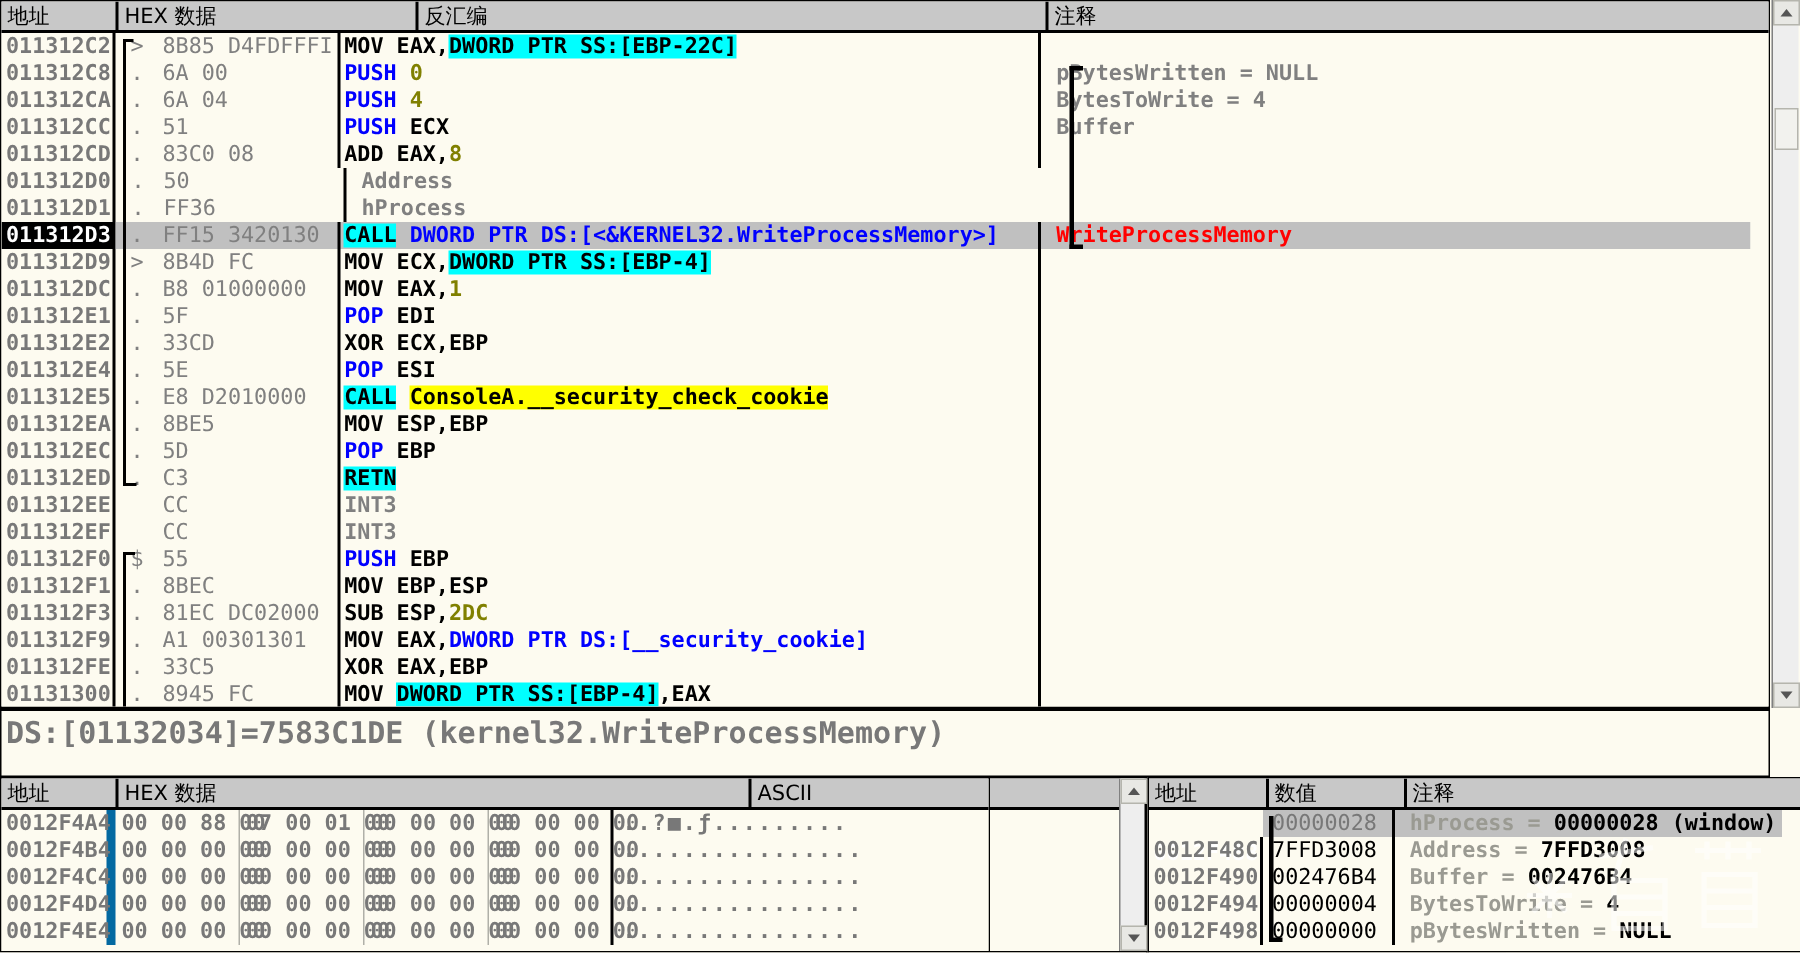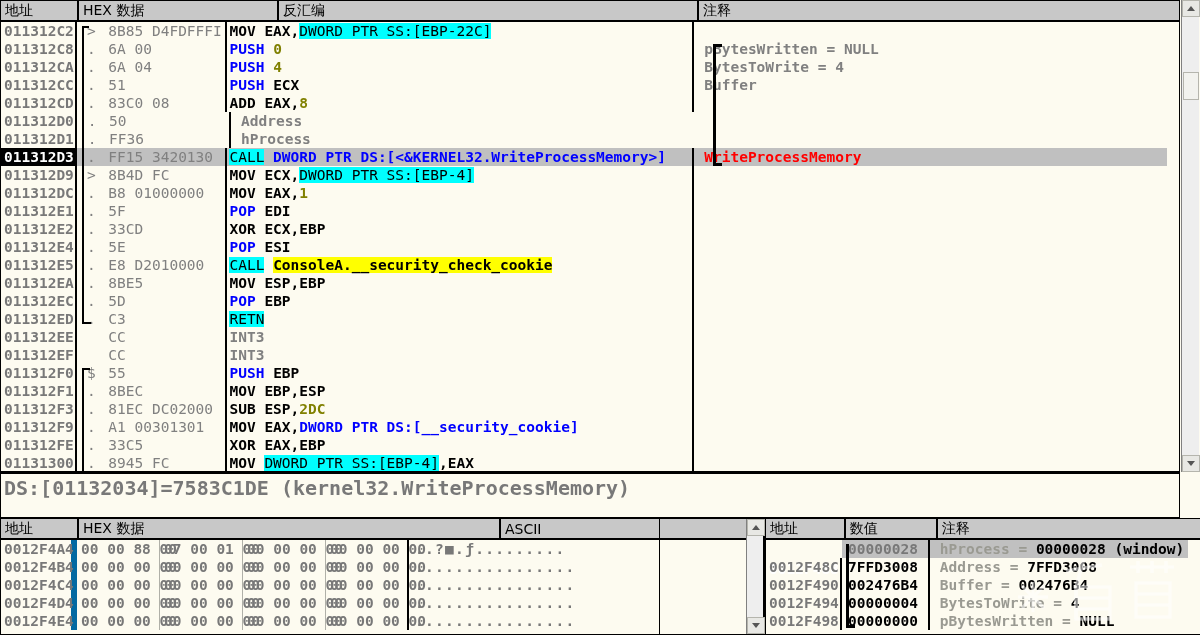--- a/index.html
+++ b/index.html
@@ -53,21 +53,21 @@
              border-left: 2px solid #000; position: relative; }
 
   .row.sel .c-addr { background: #000; color: #fff; }
   .row.sel .c-mark,
   .row.sel .c-hex,
   .row.sel .c-dis,
   .row.sel .c-cmt { background: #c0c0c0; }
 
   .kw-push { color: #0000ff; font-weight: bold; }
   .kw-num  { color: #808000; font-weight: bold; }
-  .hl-cyan { background: #00ffff; color: #000; font-weight: normal; }
+  .hl-cyan { background: #00ffff; color: #000; font-weight: bold; }
   .hl-yel  { background: #ffff00; color: #000; font-weight: bold; }
   .dis-blue{ color: #0000ff; font-weight: bold; }
   .cmt-red { color: #ff0000; font-weight: bold; }
   .dim     { color: #808080; font-weight: bold; }
 
   
   .brk { position:absolute; background:#000; }
 
   
   #infostrip {
@@ -103,21 +103,21 @@
   .d-hexgrp.last { border-right: 2px solid #000; }
   .d-ascii { width: 150px; padding-left: 6px; color: #787878; font-weight: bold;
              letter-spacing: 1.3px; }
 
   
   #stack { left: 765px; top: 518px; width: 435px; height: 117px; border-right:none;}
   #stack .body { position: absolute; left:0; top: 21px; right: 0; bottom: 0;
                  background: #fdfbf0; overflow: hidden; }
   .s-addr { width: 78px; padding-left: 3px; color: #787878; font-weight: bold;
             border-right: 2px solid #000; }
-  .s-val  { width: 90px; padding-left: 6px; color: #000; font-weight: bold;
+  .s-val  { width: 90px; padding-left: 6px; color: #000; font-weight: normal;
             text-align: left; border-right: 2px solid #000; }
   .s-cmt  { width: 265px; padding-left: 10px; color: #9a9a92; font-weight: bold;
             position: relative; }
   .row.ssel .s-addr { background:#000; color:#fff;margin-top:20px; }
   .row.ssel .s-val  { background:#c0c0c0; color:#787878; }
   .row.ssel .s-cmt  { background:#c0c0c0; }
   .s-strong { color: #000; margin-top: 48px; }
 
   
   #wm { position: absolute; left: 1000px; top: 545px; width: 200px; height: 90px;

